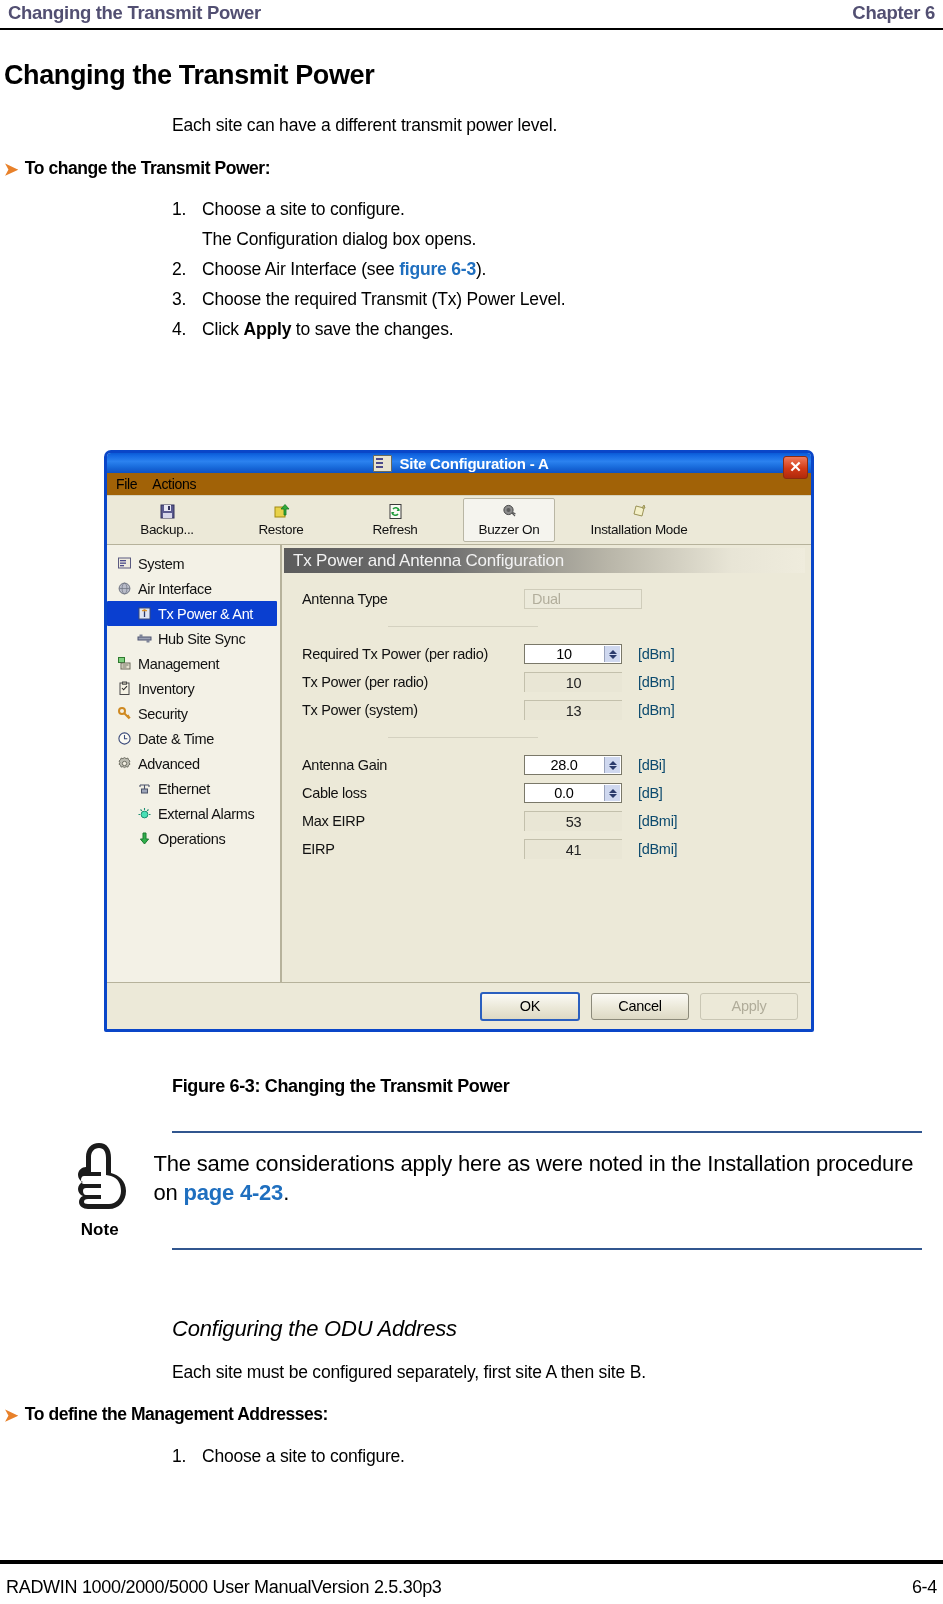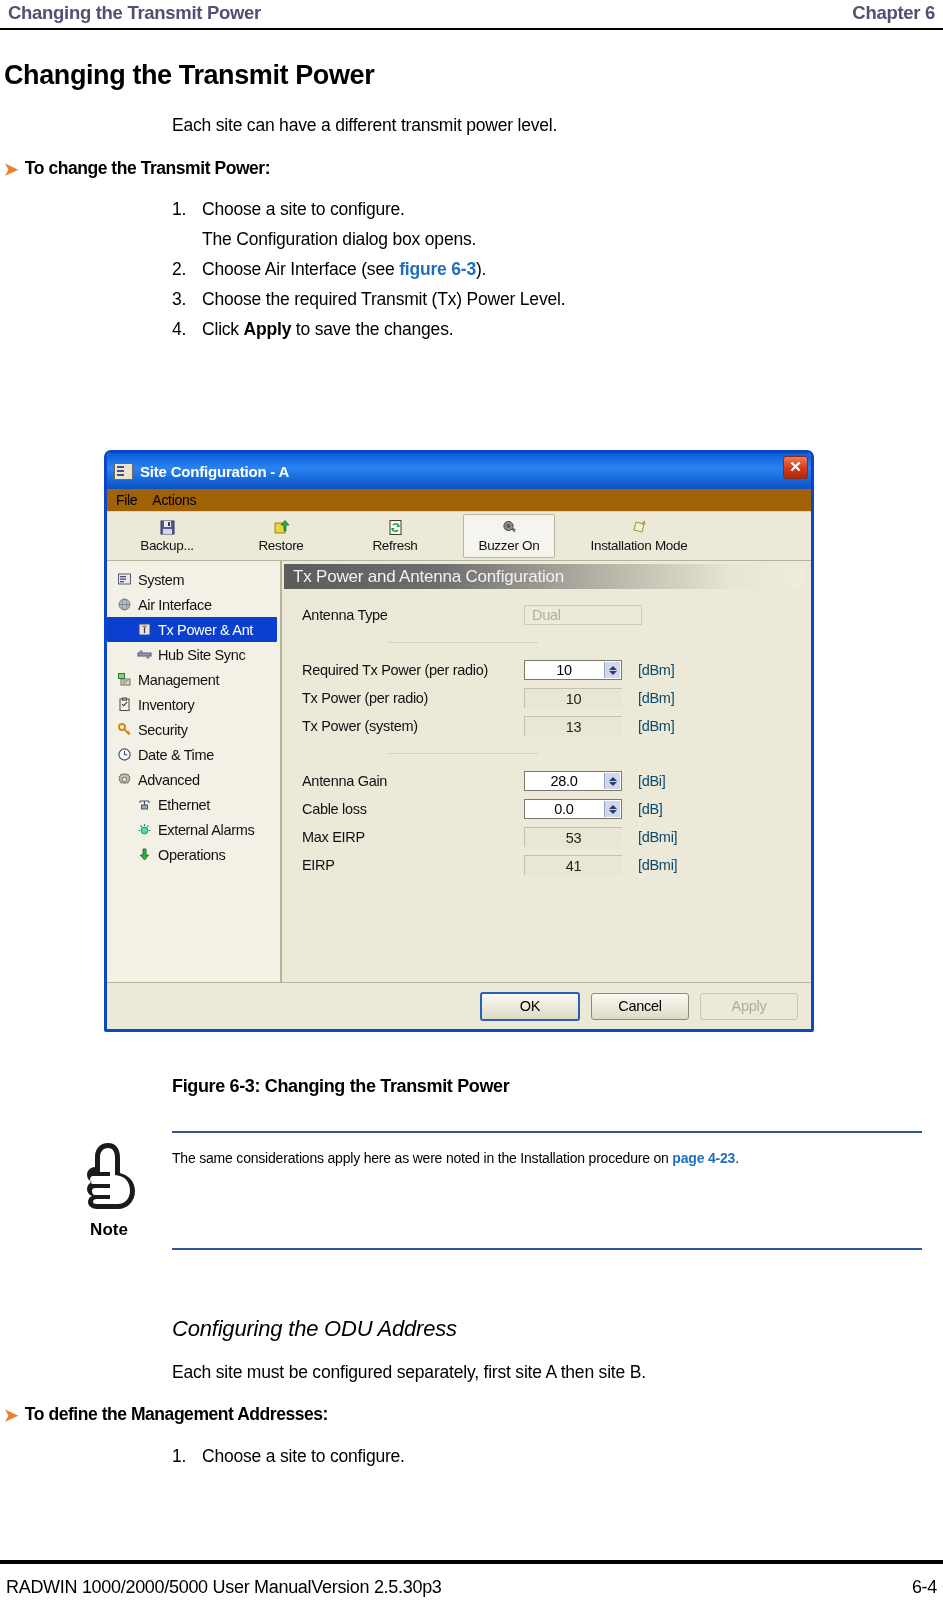--- a/index.html
+++ b/index.html
@@ -118,30 +118,31 @@
   .win {
     position: absolute;
     inset: 0;
     border: 3px solid #0a46c8;
     border-radius: 7px 7px 2px 2px;
     background: #ece9d8;
     box-sizing: border-box;
     overflow: hidden;
   }
   .titlebar {
-    height: 36px;
+    height: 20px;
     background: linear-gradient(180deg,#0a5ad6 0%, #1569e4 14%, #2b82ef 42%, #1a6ddd 68%, #0c51c4 100%);
     display: flex;
     align-items: center;
     padding: 0 3px 0 7px;
     color: #fff;
     font-size: 15px;
     font-weight: bold;
     letter-spacing: -0.2px;
     position: relative;
+    justify-content: center;
   }
   .titlebar .tb-icon {
     width: 17px; height: 15px;
     margin-right: 7px;
     background: #e8e4d0;
     border: 1px solid #6a6a5a;
     border-radius: 1px;
     position: relative;
     flex: none;
   }
@@ -387,21 +388,21 @@
     align-items: center;
     padding-top: 4px;
   }
   .note-label {
     font-size: 17px;
     font-weight: bold;
     margin-top: 1px;
   }
   .note-text {
     padding-top: 16px;
-    font-size: 14px;
+    font-size: 22px;
     line-height: 1.33;
     letter-spacing: -0.2px;
   }
 
   
   .footer-rule {
     position: absolute;
     left: 0; right: 0;
     bottom: 40px;
     height: 4px;

